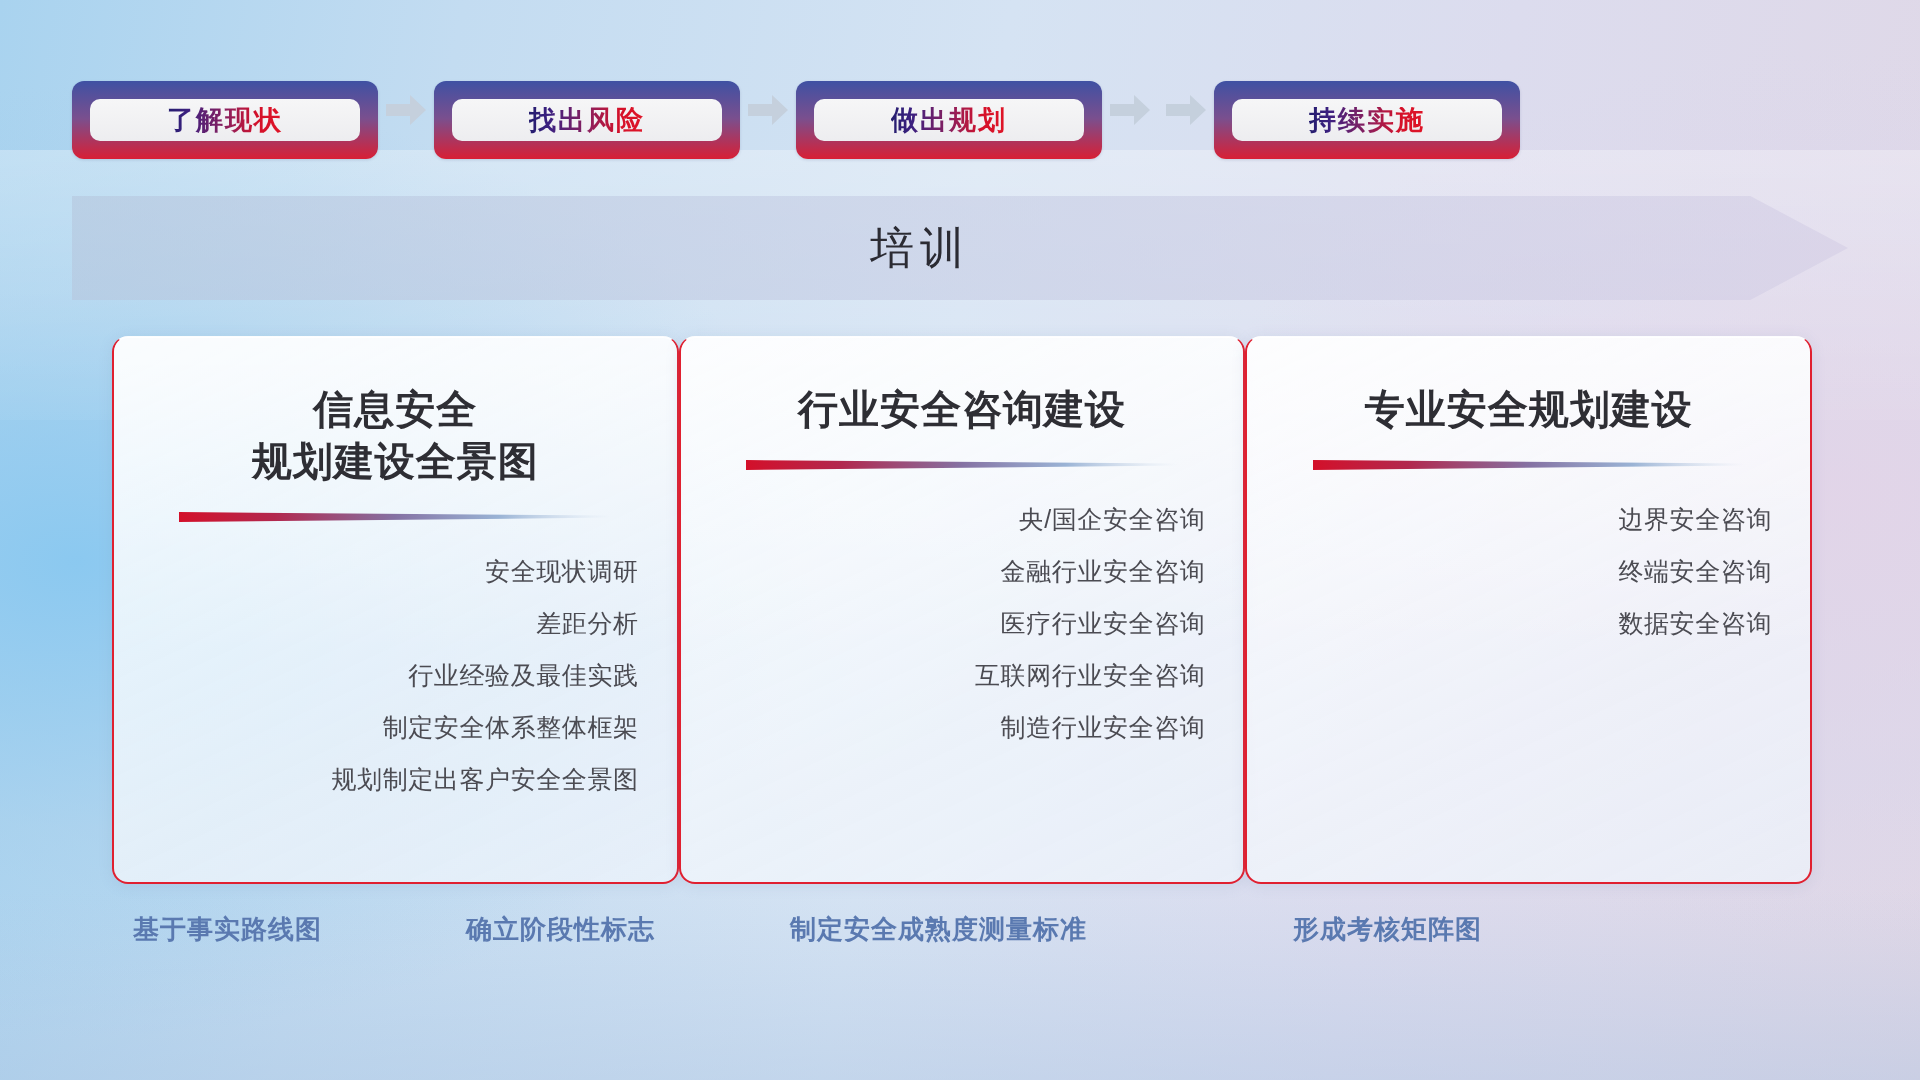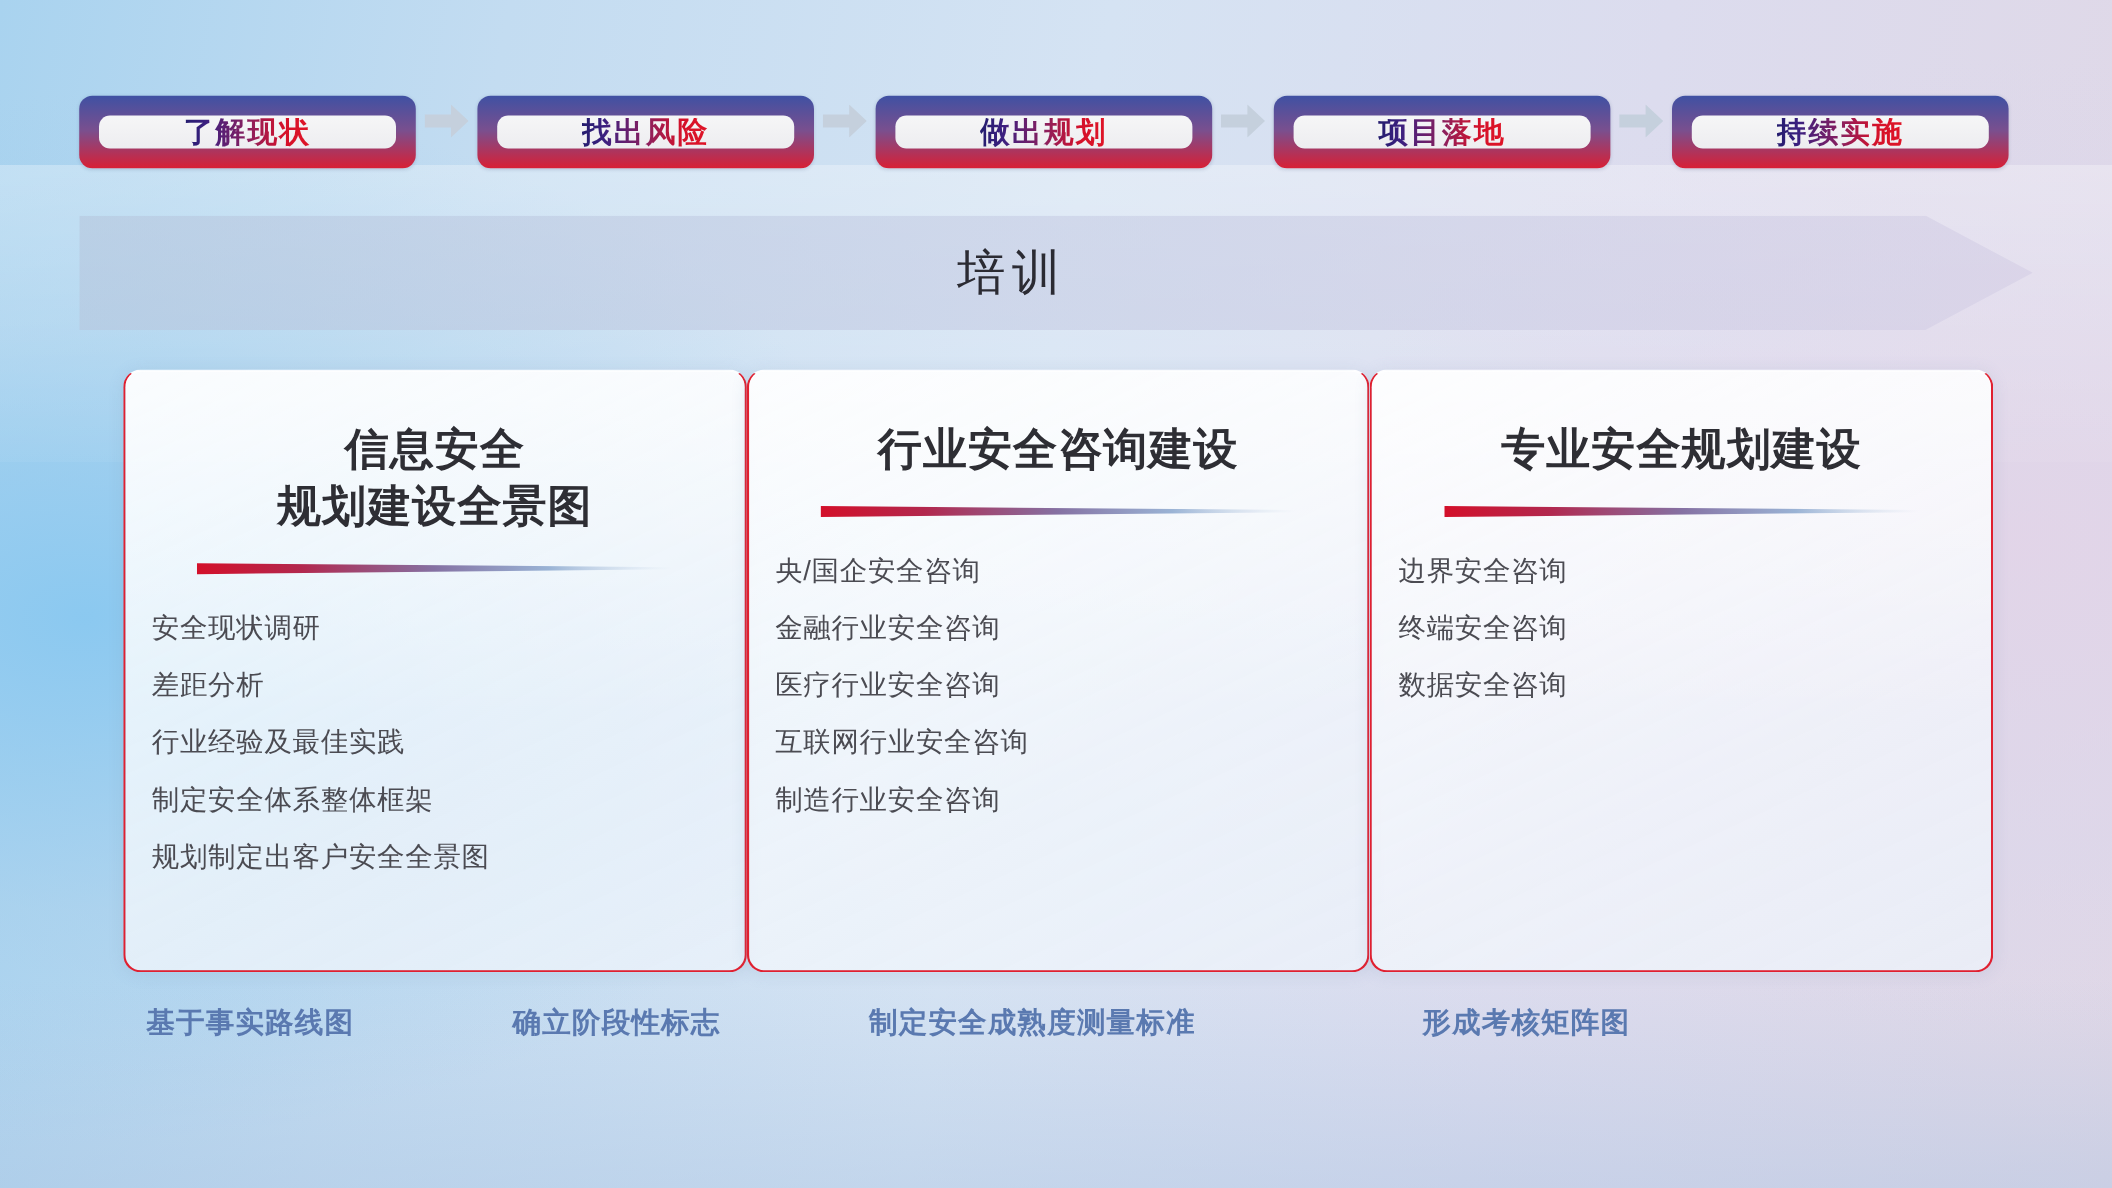--- a/index.html
+++ b/index.html
@@ -18,21 +18,21 @@
     background:linear-gradient(180deg,rgba(255,255,255,.30),rgba(255,255,255,.05));
     pointer-events:none;}
   .bg-bottom{position:absolute;left:0;right:0;bottom:0;height:190px;
     background:linear-gradient(180deg,rgba(175,200,228,0) 0%,rgba(168,194,225,.40) 100%);
     pointer-events:none;}
 
   
   .steps{position:absolute;left:72px;top:76px;width:1776px;height:68px;
     display:flex;align-items:center;}
   .step{
-    flex:0 0 auto;width:306px;height:66px;position:relative;border-radius:12px;
+    flex:0 0 auto;width:306px;height:78px;position:relative;border-radius:12px;
     background:linear-gradient(180deg,#3f51a3 0%,#7a4f8e 48%,#d81f35 100%);
     padding:18px;box-sizing:border-box;
     box-shadow:0 1px 3px rgba(60,80,120,.18);
     margin-top:20px;
   }
   .step-inner{
     width:100%;height:100%;border-radius:10px;
     background:linear-gradient(180deg,#f6f6f7 0%,#f1f1f3 55%,#ededf0 100%);
     display:flex;align-items:center;justify-content:center;
     box-sizing:border-box;
@@ -74,21 +74,21 @@
   .card::before{content:"";position:absolute;left:0;right:0;top:0;height:58%;
     background:linear-gradient(180deg,rgba(255,255,255,.55),rgba(255,255,255,0));
     pointer-events:none;}
   .card-head{position:relative;padding:46px 30px 0;text-align:center;}
   .card-title{
     font-size:40px;font-weight:700;color:#2e2e34;line-height:1.30;letter-spacing:1px;
     white-space:pre-line;
   }
   .divider{position:relative;margin:22px auto 0;width:432px;height:16px;}
   .divider svg{display:block;width:100%;height:100%;}
-  .card-list{position:relative;margin-top:34px;padding:0 24px;text-align:left;}
+  .card-list{position:relative;margin-top:34px;padding:0 38px;text-align:right;}
   .card-list li{
     list-style:none;font-size:25px;color:#4b4b52;line-height:1;margin:0 0 27px;
     letter-spacing:.6px;
   }
   .card-list li:last-child{margin-bottom:0;}
 
   
   .footnotes{position:absolute;left:0;top:912px;width:1920px;height:50px;padding-left:37px;}
   .fn{position:absolute;font-size:26px;font-weight:700;color:#5a79b0;letter-spacing:1px;
     white-space:nowrap;}
@@ -123,25 +123,20 @@
     </div>
     <div class="step">
       <div class="step-inner">
         <span class="step-label">做出规划</span>
       </div>
     </div>
     <div class="step-arrow">
       <svg width="40" height="30" viewBox="0 0 40 30" aria-hidden="true">
         <path d="M0 9 H24 V0 L40 15 L24 30 V21 H0 Z" fill="#c5d0dd"></path>
       </svg>
-    </div>
-    <div class="step">
-      <div class="step-inner">
-        <span class="step-label">项目落地</span>
-      </div>
     </div>
     <div class="step-arrow">
       <svg width="40" height="30" viewBox="0 0 40 30" aria-hidden="true">
         <path d="M0 9 H24 V0 L40 15 L24 30 V21 H0 Z" fill="#c5d0dd"></path>
       </svg>
     </div>
     <div class="step">
       <div class="step-inner">
         <span class="step-label">持续实施</span>
       </div>

